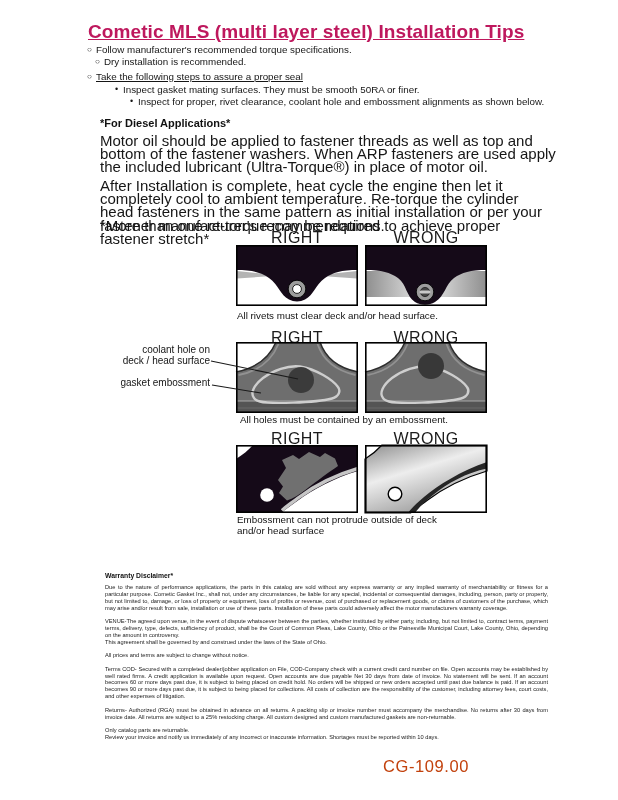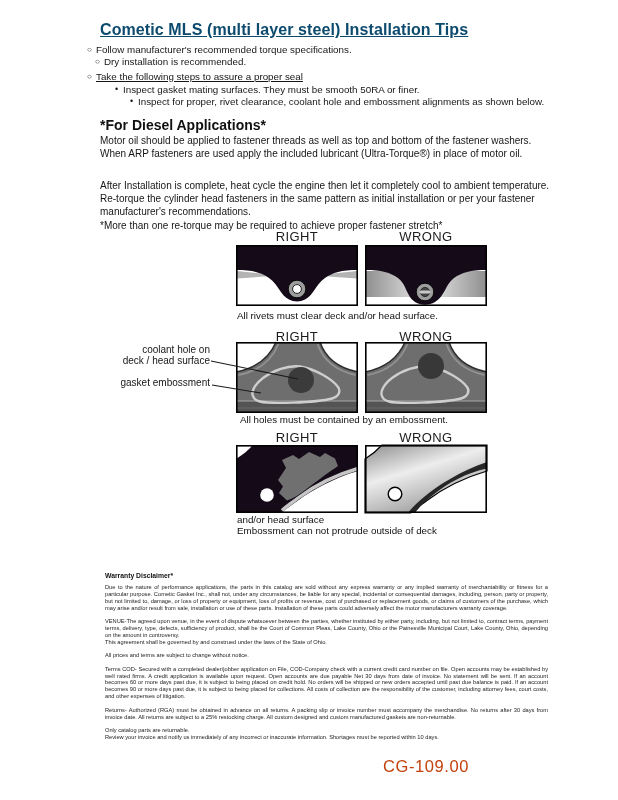--- a/index.html
+++ b/index.html
@@ -3,29 +3,29 @@
 <meta charset="utf-8">
 <style>
   html,body{margin:0;padding:0;}
   body{
     width:618px;height:800px;background:#ffffff;position:relative;
     font-family:"Liberation Sans","DejaVu Sans",sans-serif;color:#1a1a1a;
     overflow:hidden;
   }
   .abs{position:absolute;}
   .page-title{
-    left:100px;top:21px;font-size:16px;font-weight:700;
-    text-decoration:underline;letter-spacing:0.1px;color:#0c4a6e;
+    left:88px;top:21px;font-size:19px;font-weight:700;
+    text-decoration:underline;letter-spacing:0.1px;color:#be185d;
   }
   .bullet-line{font-size:9.8px;white-space:nowrap;color:#161616;}
   .bullet-line .marker{display:inline-block;width:9px;font-size:8px;vertical-align:1px;}
   .sub .marker{font-size:9px;width:8px;}
-  .diesel-heading{left:100px;top:117px;font-size:14px;font-weight:700;color:#111;}
-  .body-par{left:100px;width:456px;font-size:10px;line-height:13.2px;color:#161616;}
-  .dg-label{width:122px;text-align:center;font-size:13px;color:#1b1b1b;letter-spacing:0.4px;}
+  .diesel-heading{left:100px;top:117px;font-size:11px;font-weight:700;color:#111;}
+  .body-par{left:100px;width:456px;font-size:15px;line-height:13.2px;color:#161616;}
+  .dg-label{width:122px;text-align:center;font-size:16px;color:#1b1b1b;letter-spacing:0.4px;}
   .panel{width:122px;}
   .panel svg{display:block;width:122px;}
   .caption{font-size:9.8px;color:#111;white-space:nowrap;}
   .side-label{font-size:10px;color:#161616;text-align:right;width:100px;line-height:11px;white-space:nowrap;}
   .warranty{left:105px;top:572px;width:443px;}
   .w-head{font-size:6.8px;font-weight:700;margin:0 0 5px 0;color:#111;}
   .w-par{font-size:5.7px;line-height:6.9px;text-align:justify;margin:0 0 6.5px 0;color:#222;}
   .w-par.tight{margin:0;}
   .page-number{left:383px;top:757px;font-size:16.5px;letter-spacing:0.6px;color:#c2410c;}
   svg{overflow:visible;}
@@ -153,22 +153,22 @@
       </linearGradient>
     </defs>
     <rect width="122" height="68" fill="#fff"></rect>
     <path d="M17,0 H122 V26 C98,33 76,45 62,55.5 C54.5,61 49,64.5 45.5,68 H0 V14 C6.5,10 12.5,5 17,0 Z" fill="url(#g3)" stroke="#000" stroke-width="1.2"></path>
     <path d="M122,17 C96,26 73,40 59,52 C52,58 46.5,63 43,68 L50,68 C53.5,63 59.5,57 68,50 C82,38.5 102,27.5 122,23.5 Z" fill="#262626"></path>
     <circle cx="30" cy="49" r="6.8" fill="#ffffff" stroke="#000" stroke-width="1.4"></circle>
     <rect x="0.8" y="0.8" width="120.4" height="66.4" fill="none" stroke="#000" stroke-width="1.6"></rect>
   </svg>
 </div>
 <div class="abs caption" style="left:237px;top:514px;line-height:11px;">
+  <div>Embossment can not protrude outside of deck</div>
   <div>and/or head surface</div>
-  <div>Embossment can not protrude outside of deck</div>
 </div>
 
 <div class="abs warranty">
   <div class="w-head">Warranty Disclaimer*</div>
   <div class="w-par">Due to the nature of performance applications, the parts in this catalog are sold without any express warranty or any implied warranty of merchantability or fitness for a particular purpose.  Cometic Gasket Inc., shall not, under any circumstances, be liable for any special, incidental or consequential damages, including, person, party or property, but not limited to, damage, or loss of property or equipment, loss of profits or revenue, cost of purchased or replacement goods, or claims of customers of the purchase, which may arise and/or result from sale, installation or use of these parts.  Installation of these parts could adversely affect the motor manufacturers warranty coverage.</div>
   <div class="w-par tight">VENUE-The agreed upon venue, in the event of dispute whatsoever between the parties, whether instituted by either party, including, but not limited to, contract terms, payment terms, delivery, type, defects, sufficiency of product, shall be the Court of Common Pleas, Lake County, Ohio or the Painesville Municipal Court, Lake County, Ohio, depending on the amount in controversy.</div>
   <div class="w-par">This agreement shall be governed by and construed under the laws of the State of Ohio.</div>
   <div class="w-par">All prices and terms are subject to change without notice.</div>
   <div class="w-par">Terms COD- Secured with a completed dealer/jobber application on File, COD-Company check with a current credit card number on file.  Open accounts may be established by well rated firms.  A credit application is available upon request.  Open accounts are due payable Net 30 days from date of invoice.  No statement will be sent.  If an account becomes 60 or more days past due, it is subject to being placed on credit hold.  No orders will be shipped or new orders accepted until past due balance is paid.  If an account becomes 90 or more days past due, it is subject to being placed for collections.  All costs of collection are the responsibility of the customer, including attorney fees, court costs, and other expenses of litigation.</div>
   <div class="w-par">Returns- Authorized (RGA) must be obtained in advance on all returns.  A packing slip or invoice number must accompany the merchandise.  No returns after 30 days from invoice date.  All returns are subject to a 25% restocking charge.  All custom designed and custom manufactured gaskets are non-returnable.</div>

